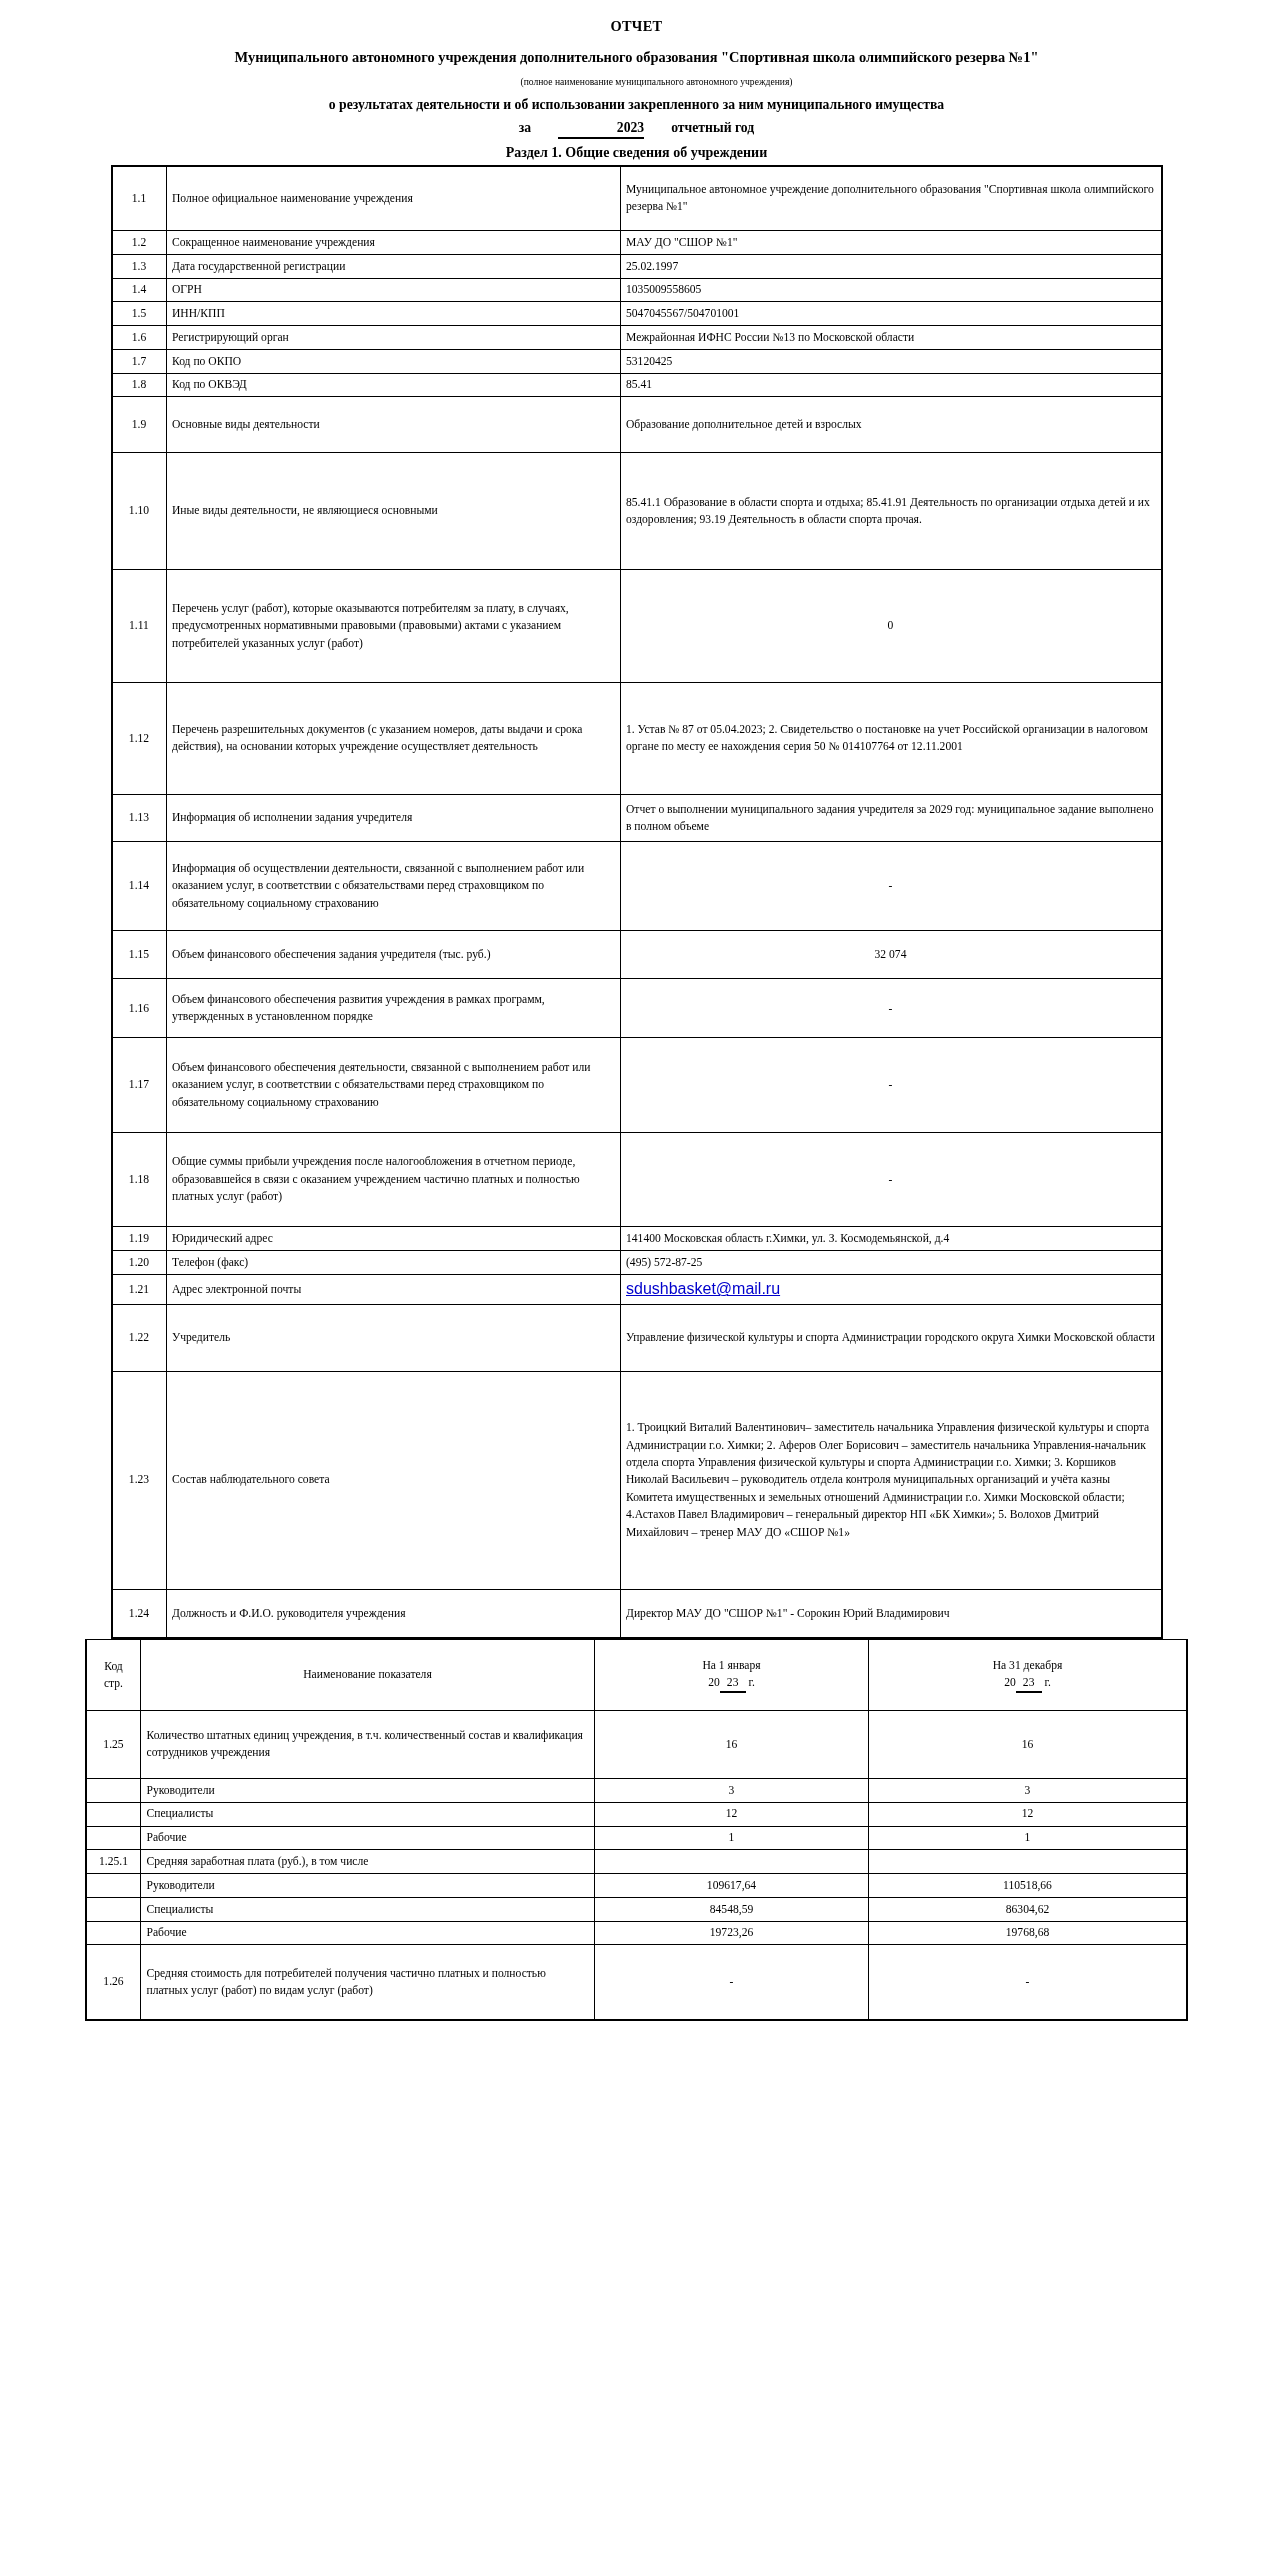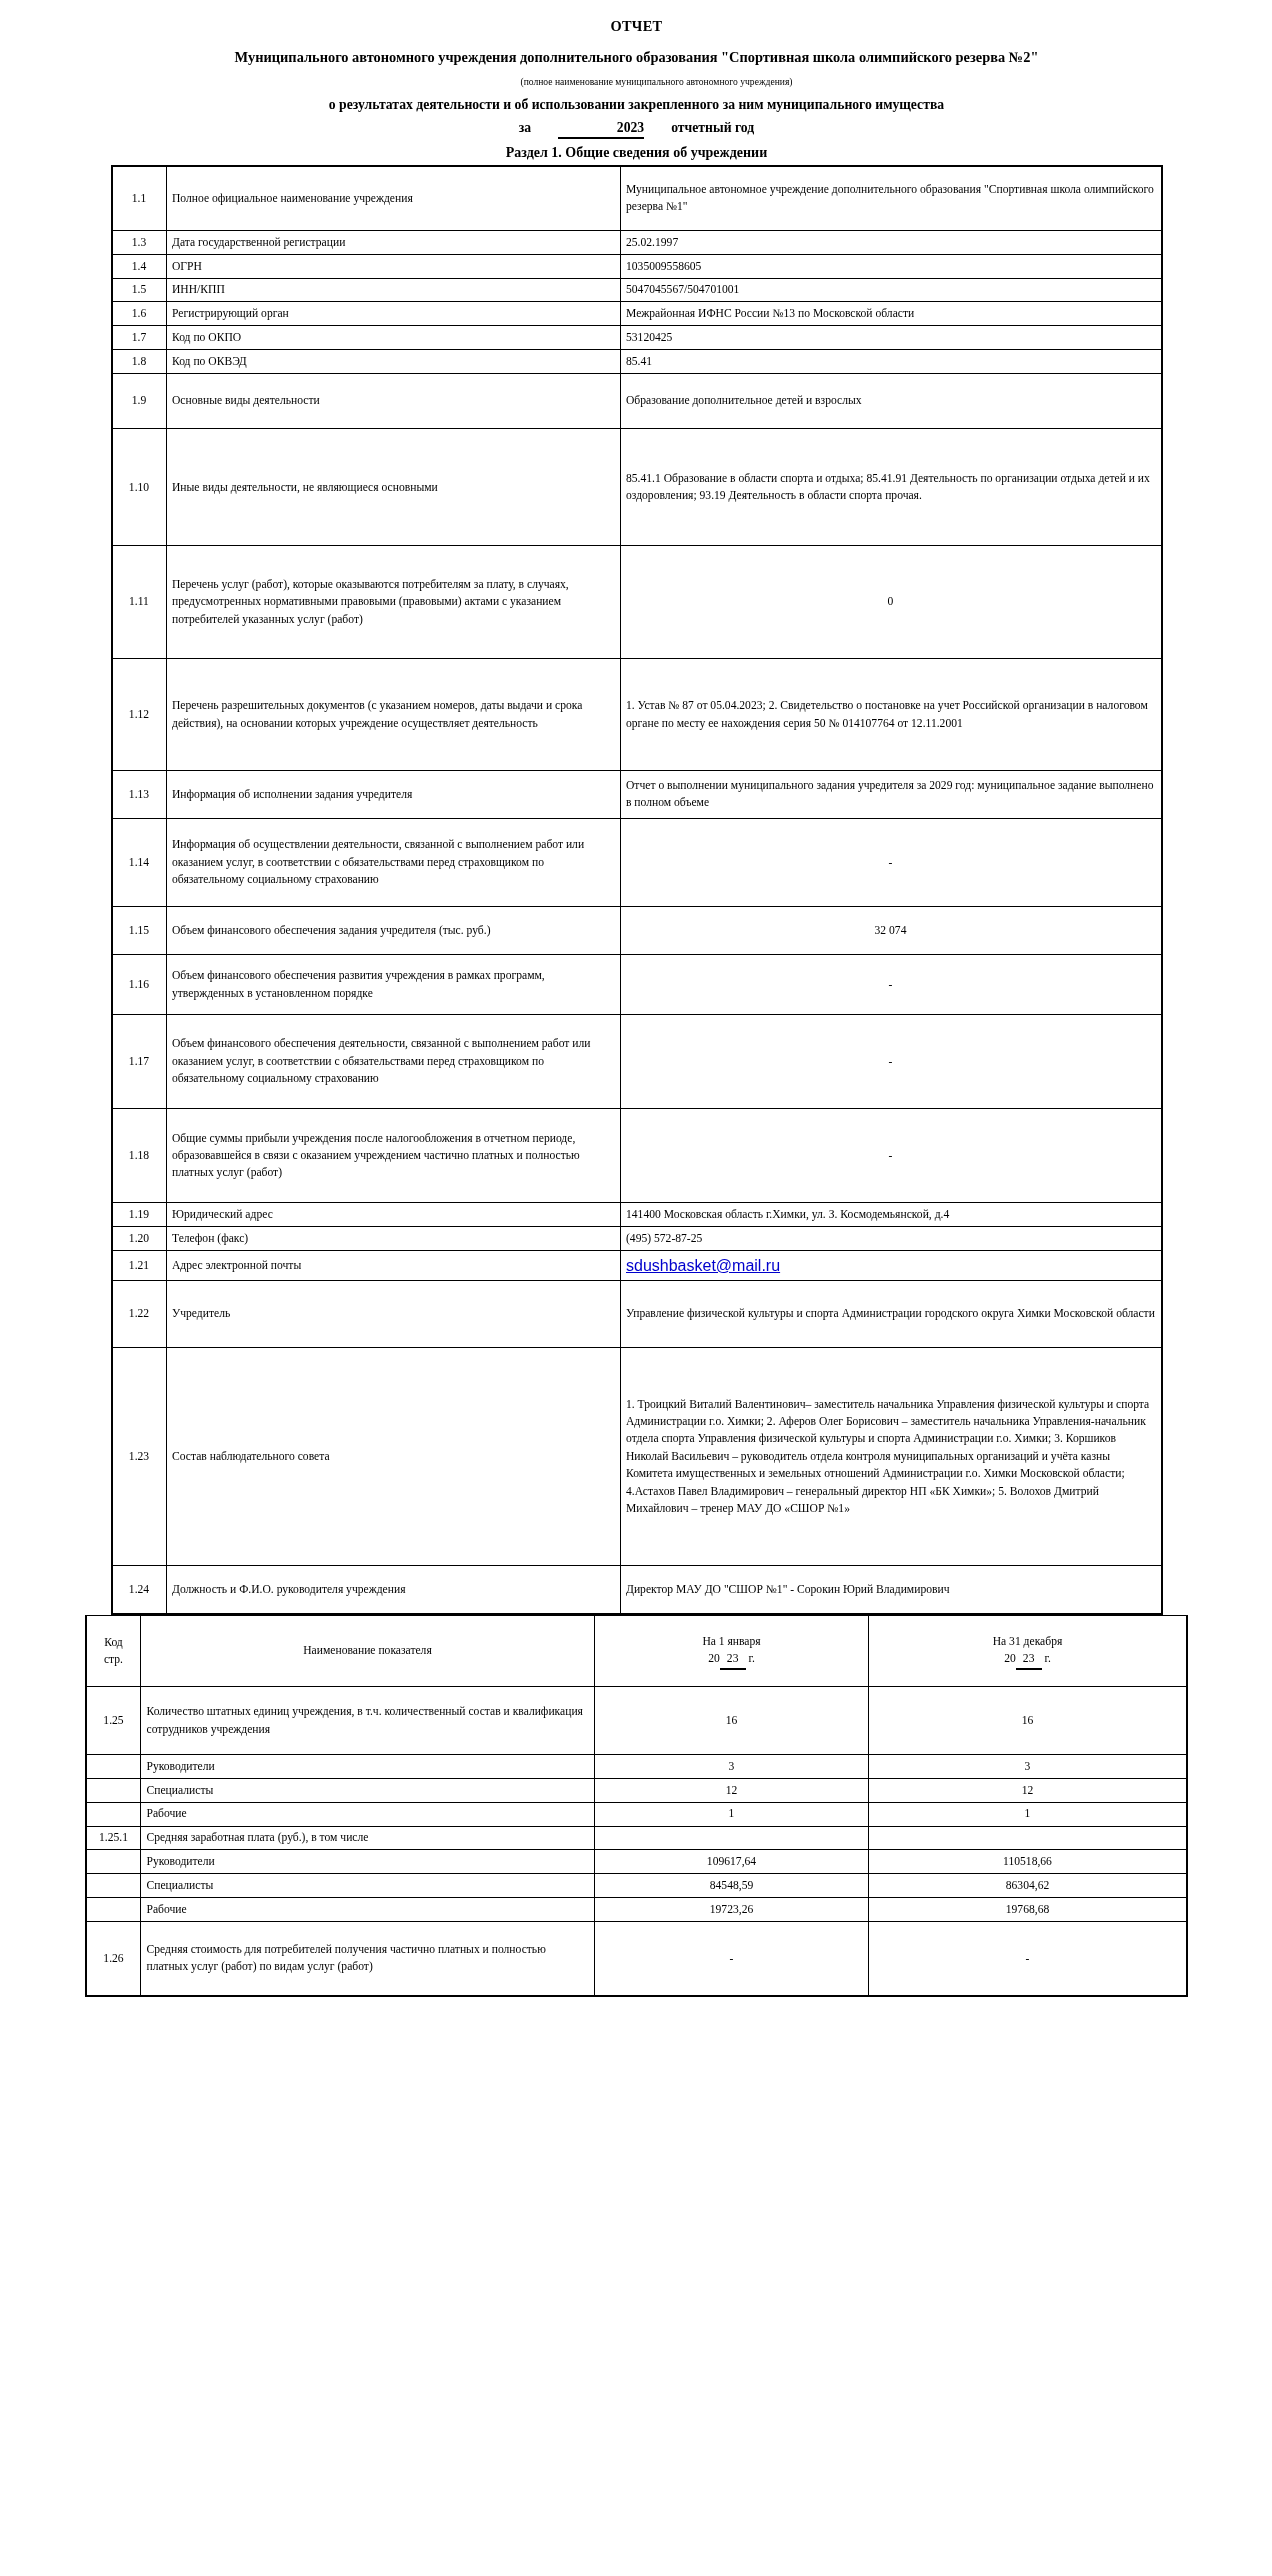--- a/index.html
+++ b/index.html
@@ -144,40 +144,45 @@
   .nowrap { white-space: nowrap; }
   .tight { line-height: 1.42; }
 </style>
 </head>
 <body>
 
 <div class="page">
 
   <div class="header">
     <div class="doc-title">ОТЧЕТ</div>
-    <div class="org-name">Муниципального автономного учреждения  дополнительного образования "Спортивная школа олимпийского резерва №2"</div>
+    <div class="org-name">Муниципального автономного учреждения  дополнительного образования "Спортивная школа олимпийского резерва №1"</div>
     <div class="caption-small">(полное наименование муниципального автономного учреждения)</div>
     <div class="subject-line">о результатах деятельности и об использовании закрепленного за ним муниципального имущества</div>
     <div class="year-line">
       <span class="lbl-za">за</span>
       <span class="year-value">2023</span>
       <span class="lbl-god">отчетный год</span>
     </div>
     <div class="section-title">Раздел 1. Общие сведения об учреждении</div>
   </div>
 
   <table class="tbl">
     <tbody>
 
       <tr>
         <td class="c-code" style="height:58px">1.1</td>
         <td class="c-name">Полное официальное наименование учреждения</td>
         <td class="c-val">Муниципальное автономное  учреждение дополнительного образования "Спортивная школа олимпийского резерва №1"</td>
       </tr>
 
+      <tr>
+        <td class="c-code">1.2</td>
+        <td class="c-name nowrap">Сокращенное наименование учреждения</td>
+        <td class="c-val">МАУ ДО "СШОР №1"</td>
+      </tr>
 
       <tr>
         <td class="c-code">1.3</td>
         <td class="c-name nowrap">Дата государственной регистрации</td>
         <td class="c-val">25.02.1997</td>
       </tr>
 
       <tr>
         <td class="c-code">1.4</td>
         <td class="c-name">ОГРН</td>

